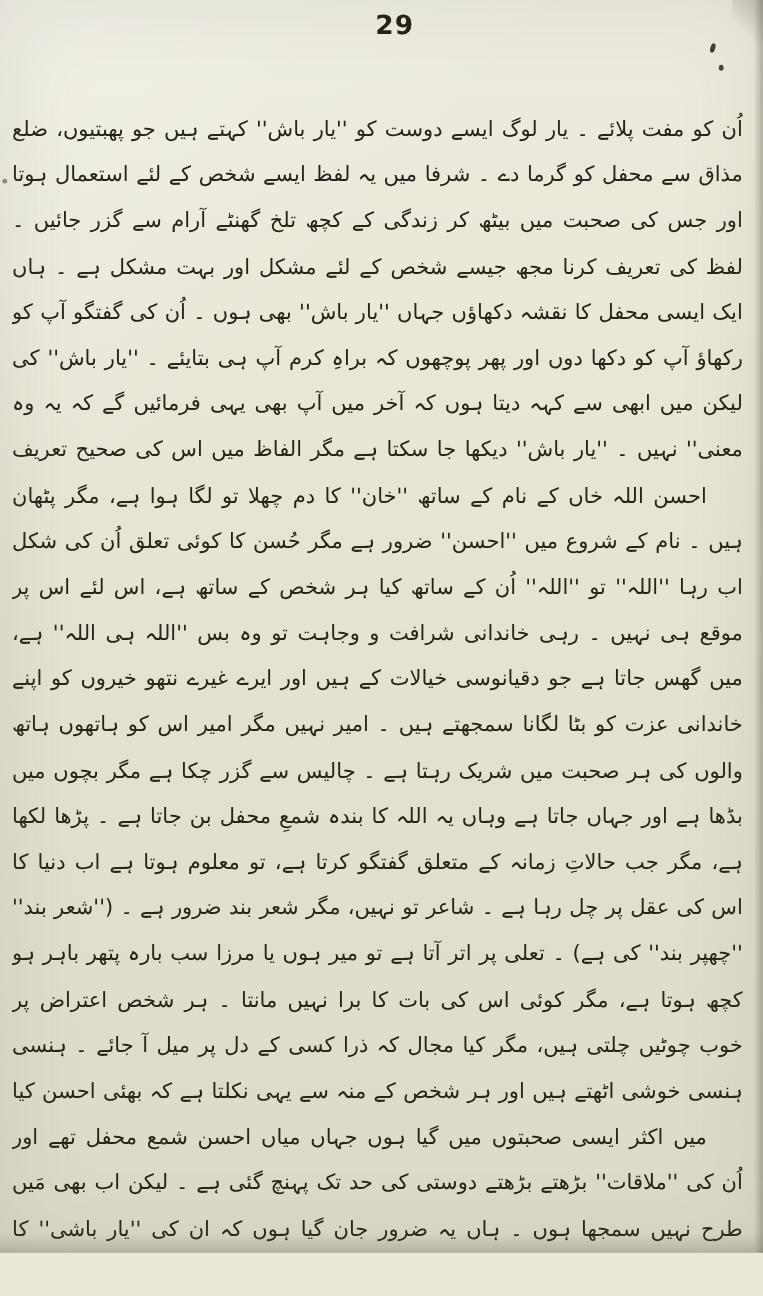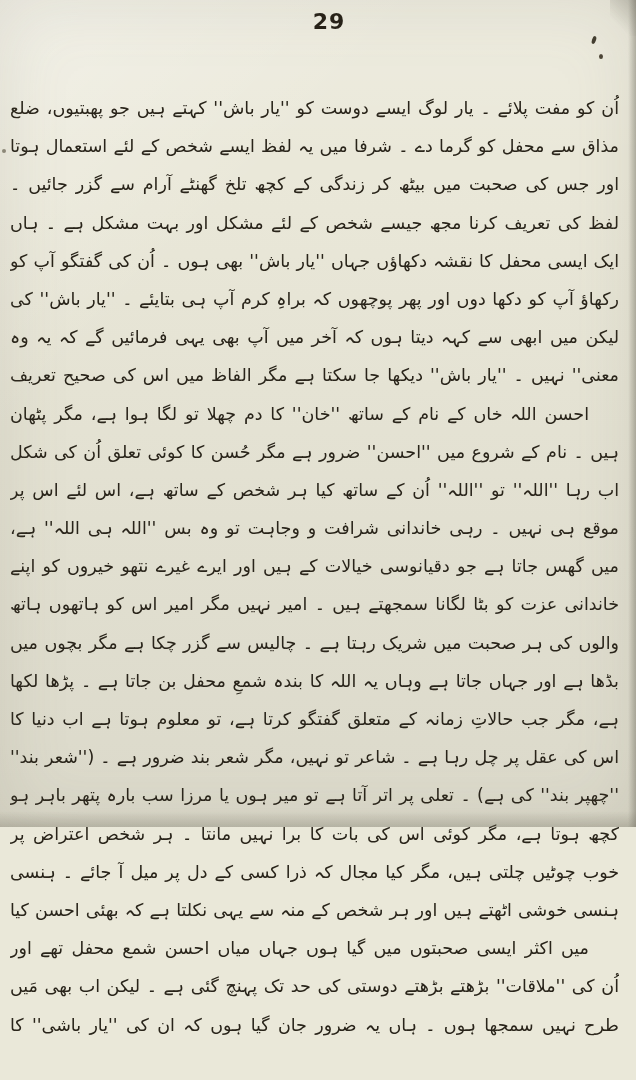--- a/index.html
+++ b/index.html
@@ -8,21 +8,21 @@
     --ink:#29241a;
   }
   *{margin:0;padding:0;box-sizing:border-box;}
   html,body{width:636px;height:1080px;overflow:hidden;}
   body{
     background:var(--paper);
     font-family:"DejaVu Sans",sans-serif;
   }
   .page{
     position:relative;
-    width:636px;height:827px;
+    width:636px;height:1044px;
     background:
       linear-gradient(135deg, rgba(255,255,255,0.30) 0%, rgba(255,255,255,0) 30%),
       linear-gradient(to bottom, rgba(255,255,255,0.18) 0%, rgba(0,0,0,0) 20%, rgba(95,92,78,0.10) 96%),
       var(--paper);
   }
   .page::after{
     content:"";
     position:absolute;inset:0;pointer-events:none;
     box-shadow:inset 0 0 70px rgba(118,113,92,0.16);
   }

